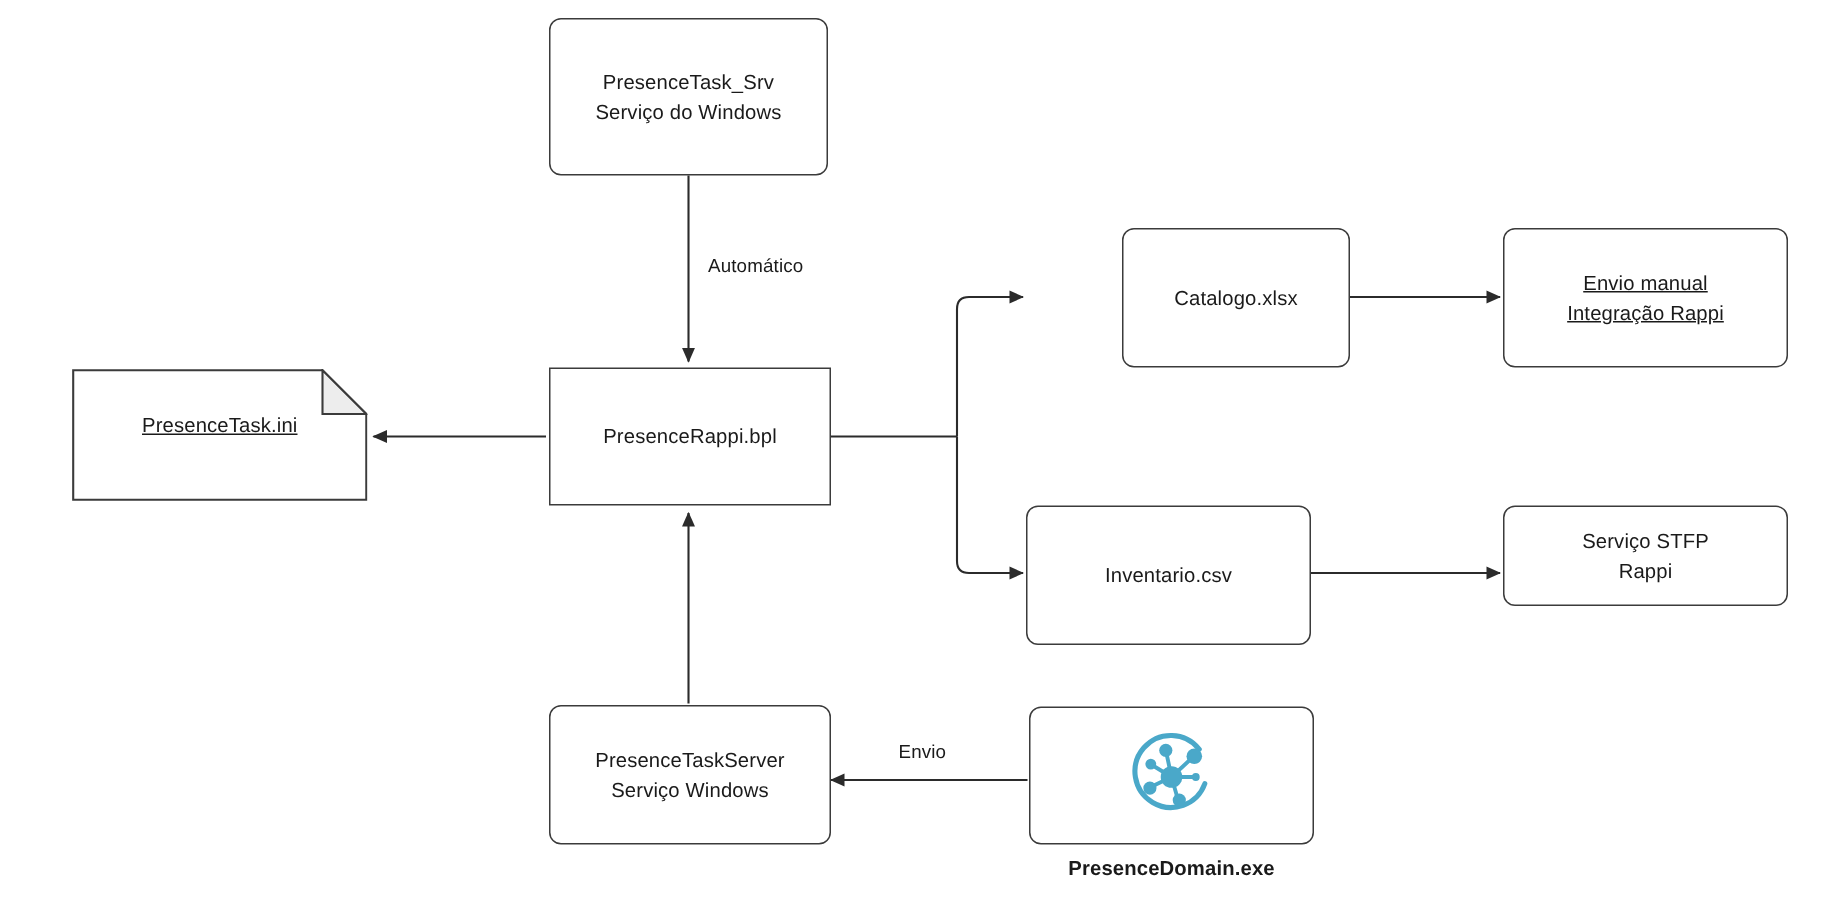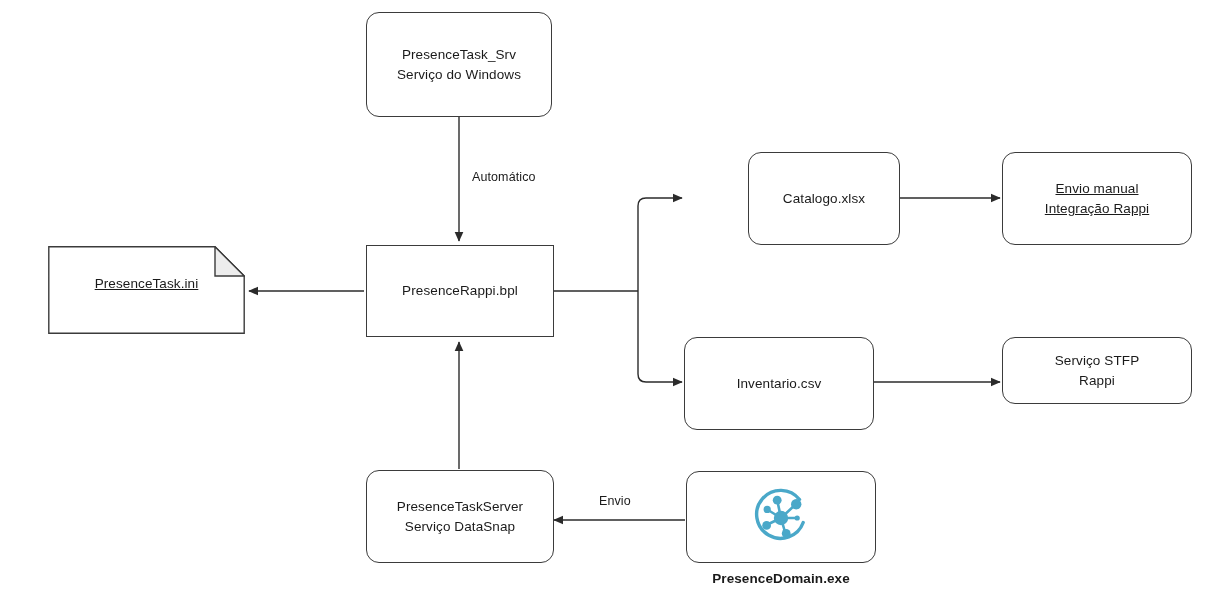--- a/index.html
+++ b/index.html
@@ -32,21 +32,21 @@
     border: 1.4px solid #3b3b3b;
     display: flex;
     align-items: center;
     justify-content: center;
     text-align: center;
     color: #1a1a1a;
     font-size: 13.5px;
     line-height: 1.45;
     letter-spacing: 0.1px;
   }
-  .node.rounded { border-radius: 13px; }
+  .node.rounded { border-radius: 8px; }
   .node.square  { border-radius: 0; }
   .node-label { display: block; white-space: pre-line; padding: 0 6px; }
 
   
   .note {
     position: absolute;
     box-sizing: border-box;
   }
   .note .note-body {
     position: absolute;
@@ -149,21 +149,21 @@
     <span class="node-label">Inventario.csv</span>
   </div>
 
   <div class="node rounded" style="left:1002px; top:337px; width:190px; height:67px;">
     <span class="node-label">Serviço STFP
 Rappi</span>
   </div>
 
   <div class="node rounded" style="left:366px; top:470px; width:188px; height:93px;">
     <span class="node-label">PresenceTaskServer
-Serviço DataSnap</span>
+Serviço Windows</span>
   </div>
 
   <div class="node rounded" style="left:686px; top:471px; width:190px; height:92px;">
     <span class="icon-wrap" style="width:64px; height:64px;">
       <svg width="62" height="62" viewBox="0 0 62 62" xmlns="http://www.w3.org/2000/svg">
 
         <path d="M 49.5 13.5 A 24 24 0 1 0 53.2 36.5" fill="none" stroke="#4aa8c9" stroke-width="3.4" stroke-linecap="round"></path>
 
         <g stroke="#4aa8c9" stroke-width="2.6" stroke-linecap="round">
           <line x1="31" y1="32" x2="27.5" y2="15.5"></line>

